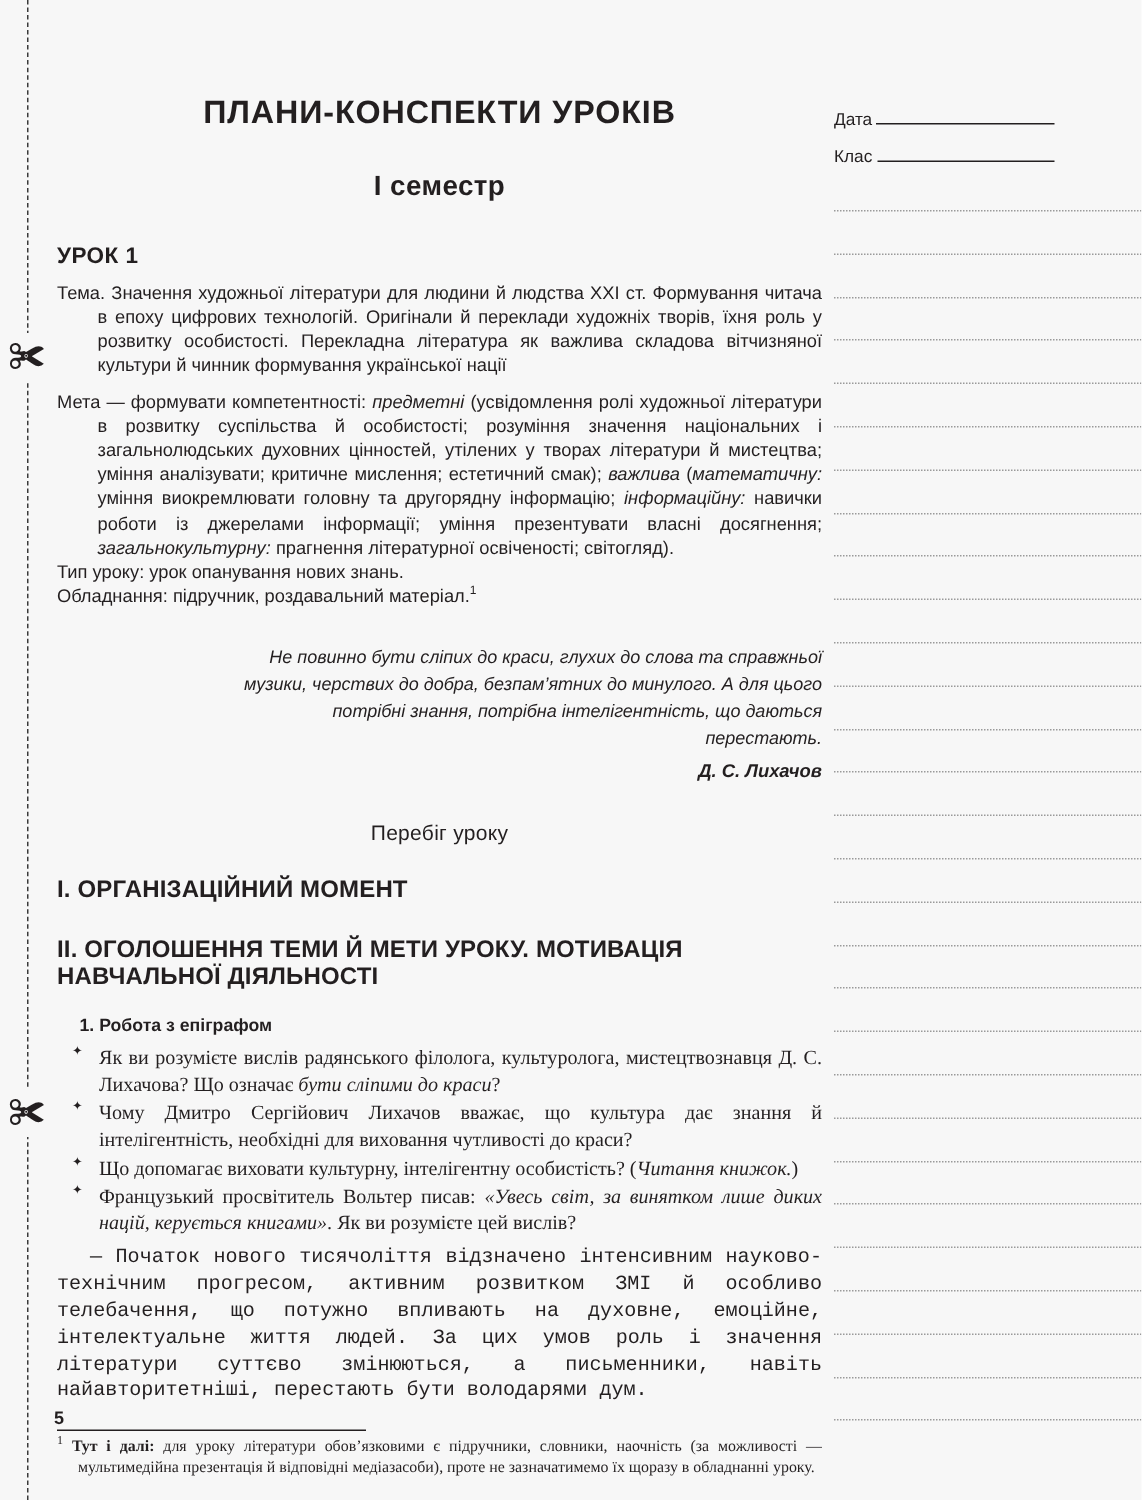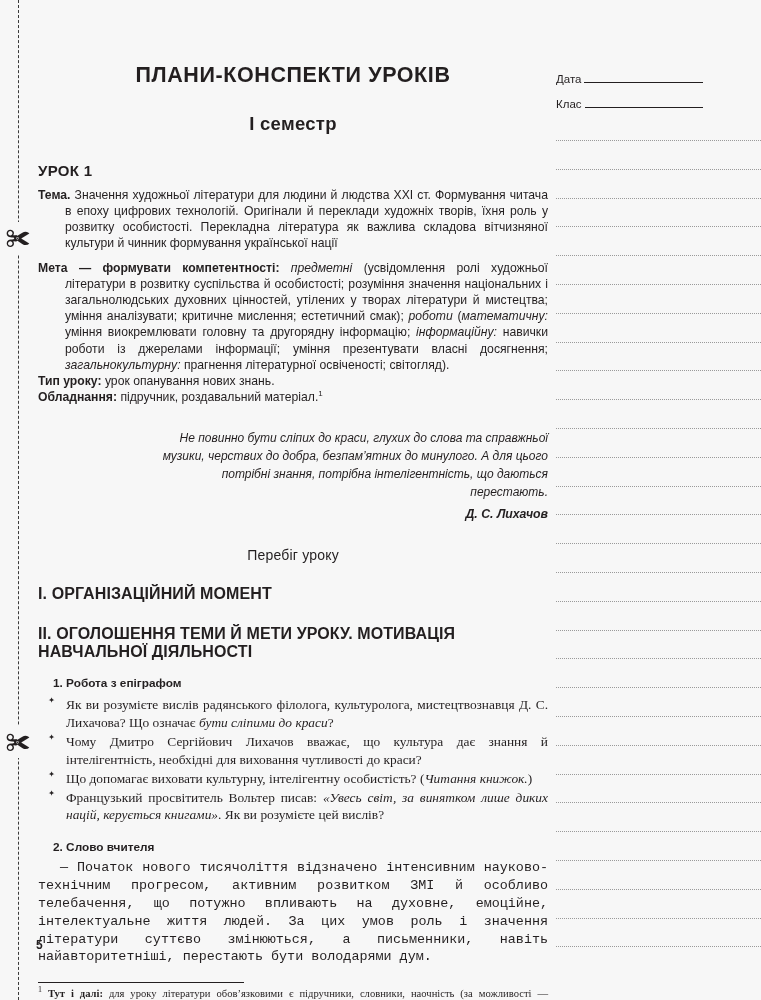--- a/index.html
+++ b/index.html
@@ -89,21 +89,21 @@
     margin: 0;
     padding-top: 8px;
     padding-left: 27px;
     text-indent: -27px;
     font-size: 12.2px;
     line-height: 1.33;
     text-align: justify;
     hyphens: manual;
   }
   .meta-p.tight { padding-top: 0px; }
-  .meta-p b { font-weight: bold; }
+  .meta-p b { font-weight: normal; }
   .meta-p i { font-style: italic; }
   .meta-p .bi { font-weight: normal; font-style: italic; }
   sup { font-size: 8px; vertical-align: super; line-height: 0; }
 
   
   .epigraph {
     margin: 0;
     padding-top: 24px;
     padding-left: 110px;
     text-align: right;
@@ -260,21 +260,21 @@
 
     <p class="meta-p">
       <b>Тема.</b>
       <span>Значення художньої літератури для людини й людства XXI ст. Формування читача в епоху цифрових технологій. Оригінали й переклади художніх творів, їхня роль у розвитку особистості. Перекладна література як важлива складова вітчизняної культури й чинник формування української нації</span>
     </p>
 
     <p class="meta-p">
       <b>Мета — формувати компетентності:</b>
       <span class="bi">предметні</span>
       <span>(усвідомлення ролі художньої літератури в розвитку суспільства й особистості; розуміння значення національних і загальнолюдських духовних цінностей, утілених у творах літератури й мистецтва; уміння аналізувати; критичне мислення; естетичний смак);</span>
-      <span class="bi">роботи</span>
+      <span class="bi">важлива</span>
       <span>(</span><i>математичну:</i>
       <span>уміння виокремлювати головну та другорядну інформацію;</span>
       <i>інформаційну:</i>
       <span>навички роботи із джерелами інформації; уміння презентувати власні досягнення;</span>
       <i>загальнокультурну:</i>
       <span>прагнення літературної освіченості; світогляд).</span>
     </p>
 
     <p class="meta-p tight">
       <b>Тип уроку:</b>
@@ -307,21 +307,20 @@
         </li>
         <li>
           <span>Що допомагає виховати культурну, інтелігентну особистість? (</span><i>Читання книжок.</i><span>)</span>
         </li>
         <li>
           <span>Французький просвітитель Вольтер писав: </span><i>«Увесь світ, за винятком лише диких націй, керується книгами»</i><span>. Як ви розумієте цей вислів?</span>
         </li>
       </ul>
     </div>
 
-    <p class="sub-head">2. Слово вчителя</p>
 
     <div class="serif-block">
       <p class="teacher-word">— Початок нового тисячоліття відзначено інтенсивним науково-технічним прогресом, активним розвитком ЗМІ й особливо телебачення, що потужно впливають на духовне, емоційне, інтелектуальне життя людей. За цих умов роль і значення літератури суттєво змінюються, а письменники, навіть найавторитетніші, перестають бути володарями дум.</p>
     </div>
 
     <div class="footnote-rule"></div>
     <p class="footnote">
       <sup>1</sup>
       <b>Тут і далі:</b><span> для уроку літератури обов’язковими є підручники, словники, наочність (за можливості — мультимедійна презентація й відповідні медіазасоби), проте не зазначатимемо їх щоразу в обладнанні уроку.</span>
     </p>

